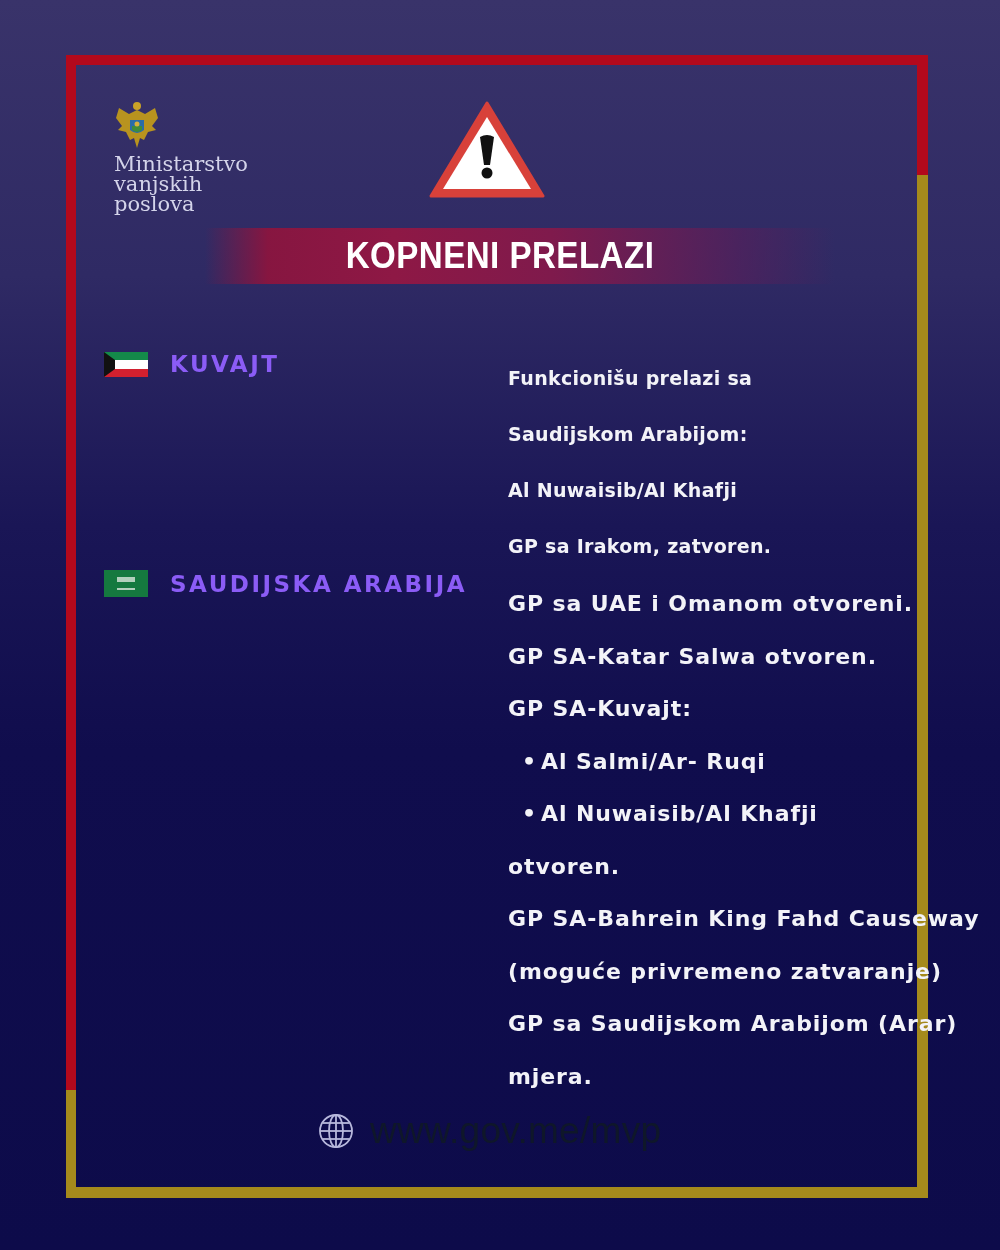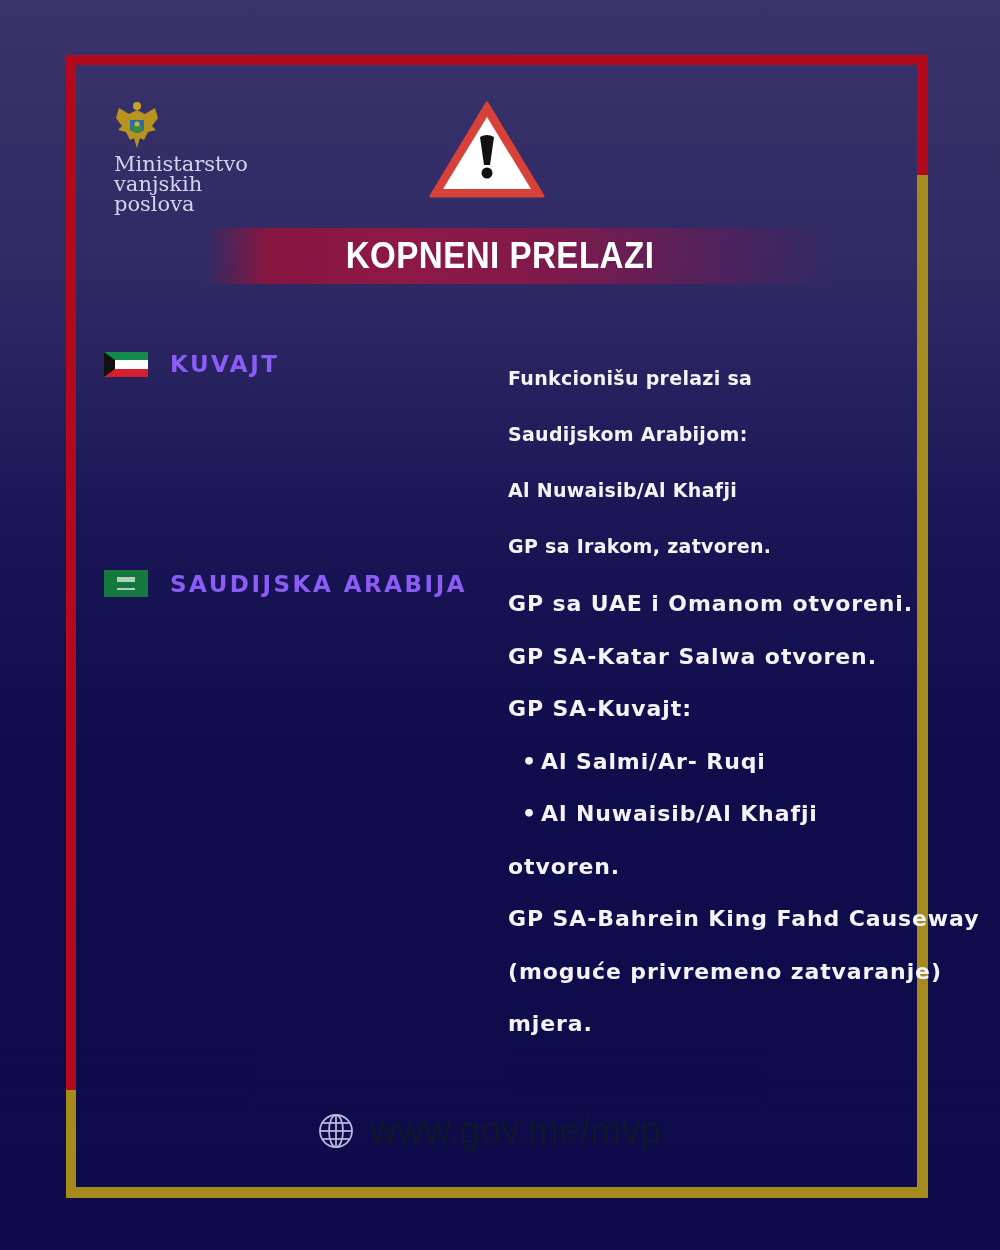--- a/index.html
+++ b/index.html
@@ -123,20 +123,21 @@
 
 <div class="info info2">
   <div>GP sa UAE i Omanom otvoreni.</div>
   <div>GP SA-Katar Salwa otvoren.</div>
   <div>GP SA-Kuvajt:</div>
   <div class="bullet">Al Salmi/Ar- Ruqi</div>
   <div class="bullet">Al Nuwaisib/Al Khafji</div>
   <div>otvoren.</div>
   <div>GP SA-Bahrein King Fahd Causeway</div>
   <div>(moguće privremeno zatvaranje)</div>
+  <div>GP sa Saudijskom Arabijom (Arar)</div>
   <div>mjera.</div>
 </div>
 
 <div class="footer">
   <svg class="globe" viewBox="0 0 36 36" fill="none" stroke="#b7b8dc" stroke-width="1.8">
     <circle cx="18" cy="18" r="16"></circle>
     <ellipse cx="18" cy="18" rx="7" ry="16"></ellipse>
     <line x1="18" y1="2" x2="18" y2="34"></line>
     <line x1="2" y1="18" x2="34" y2="18"></line>
     <path d="M4.5 10 H31.5"></path>

